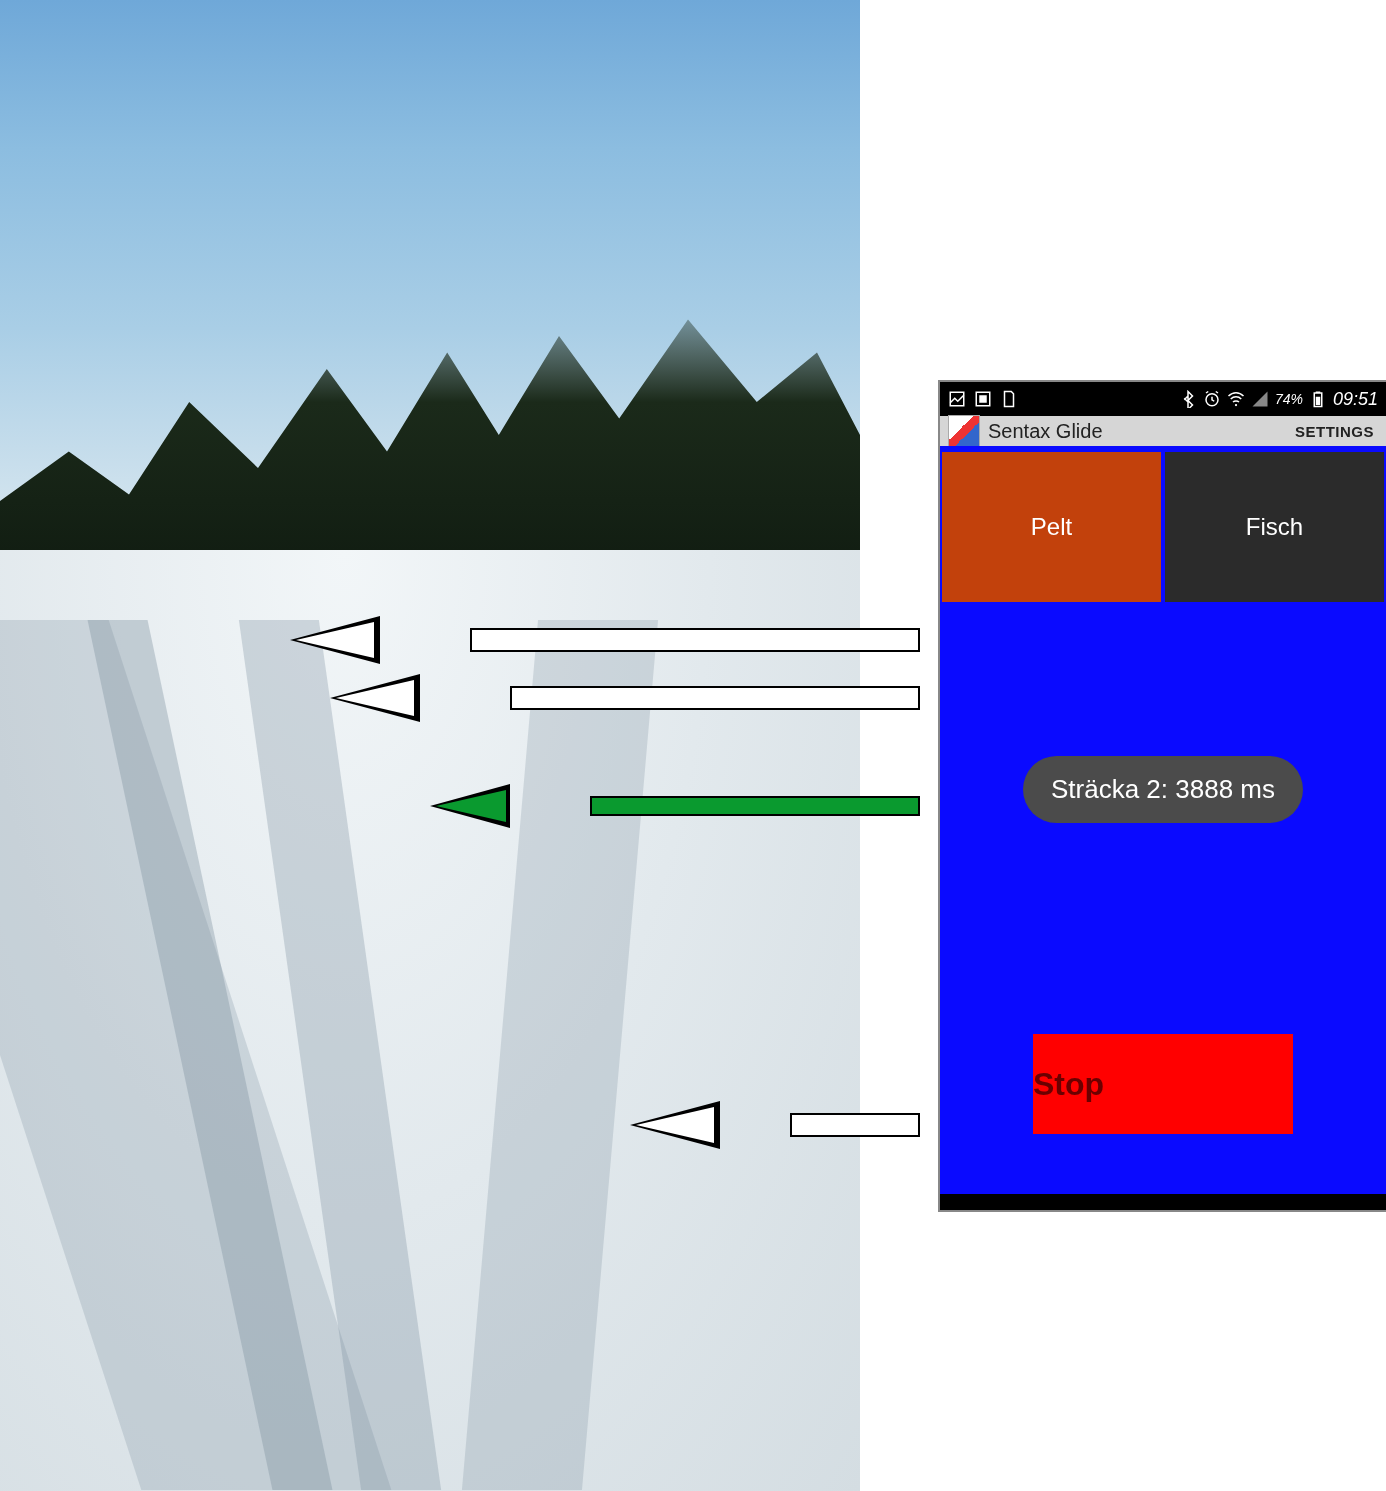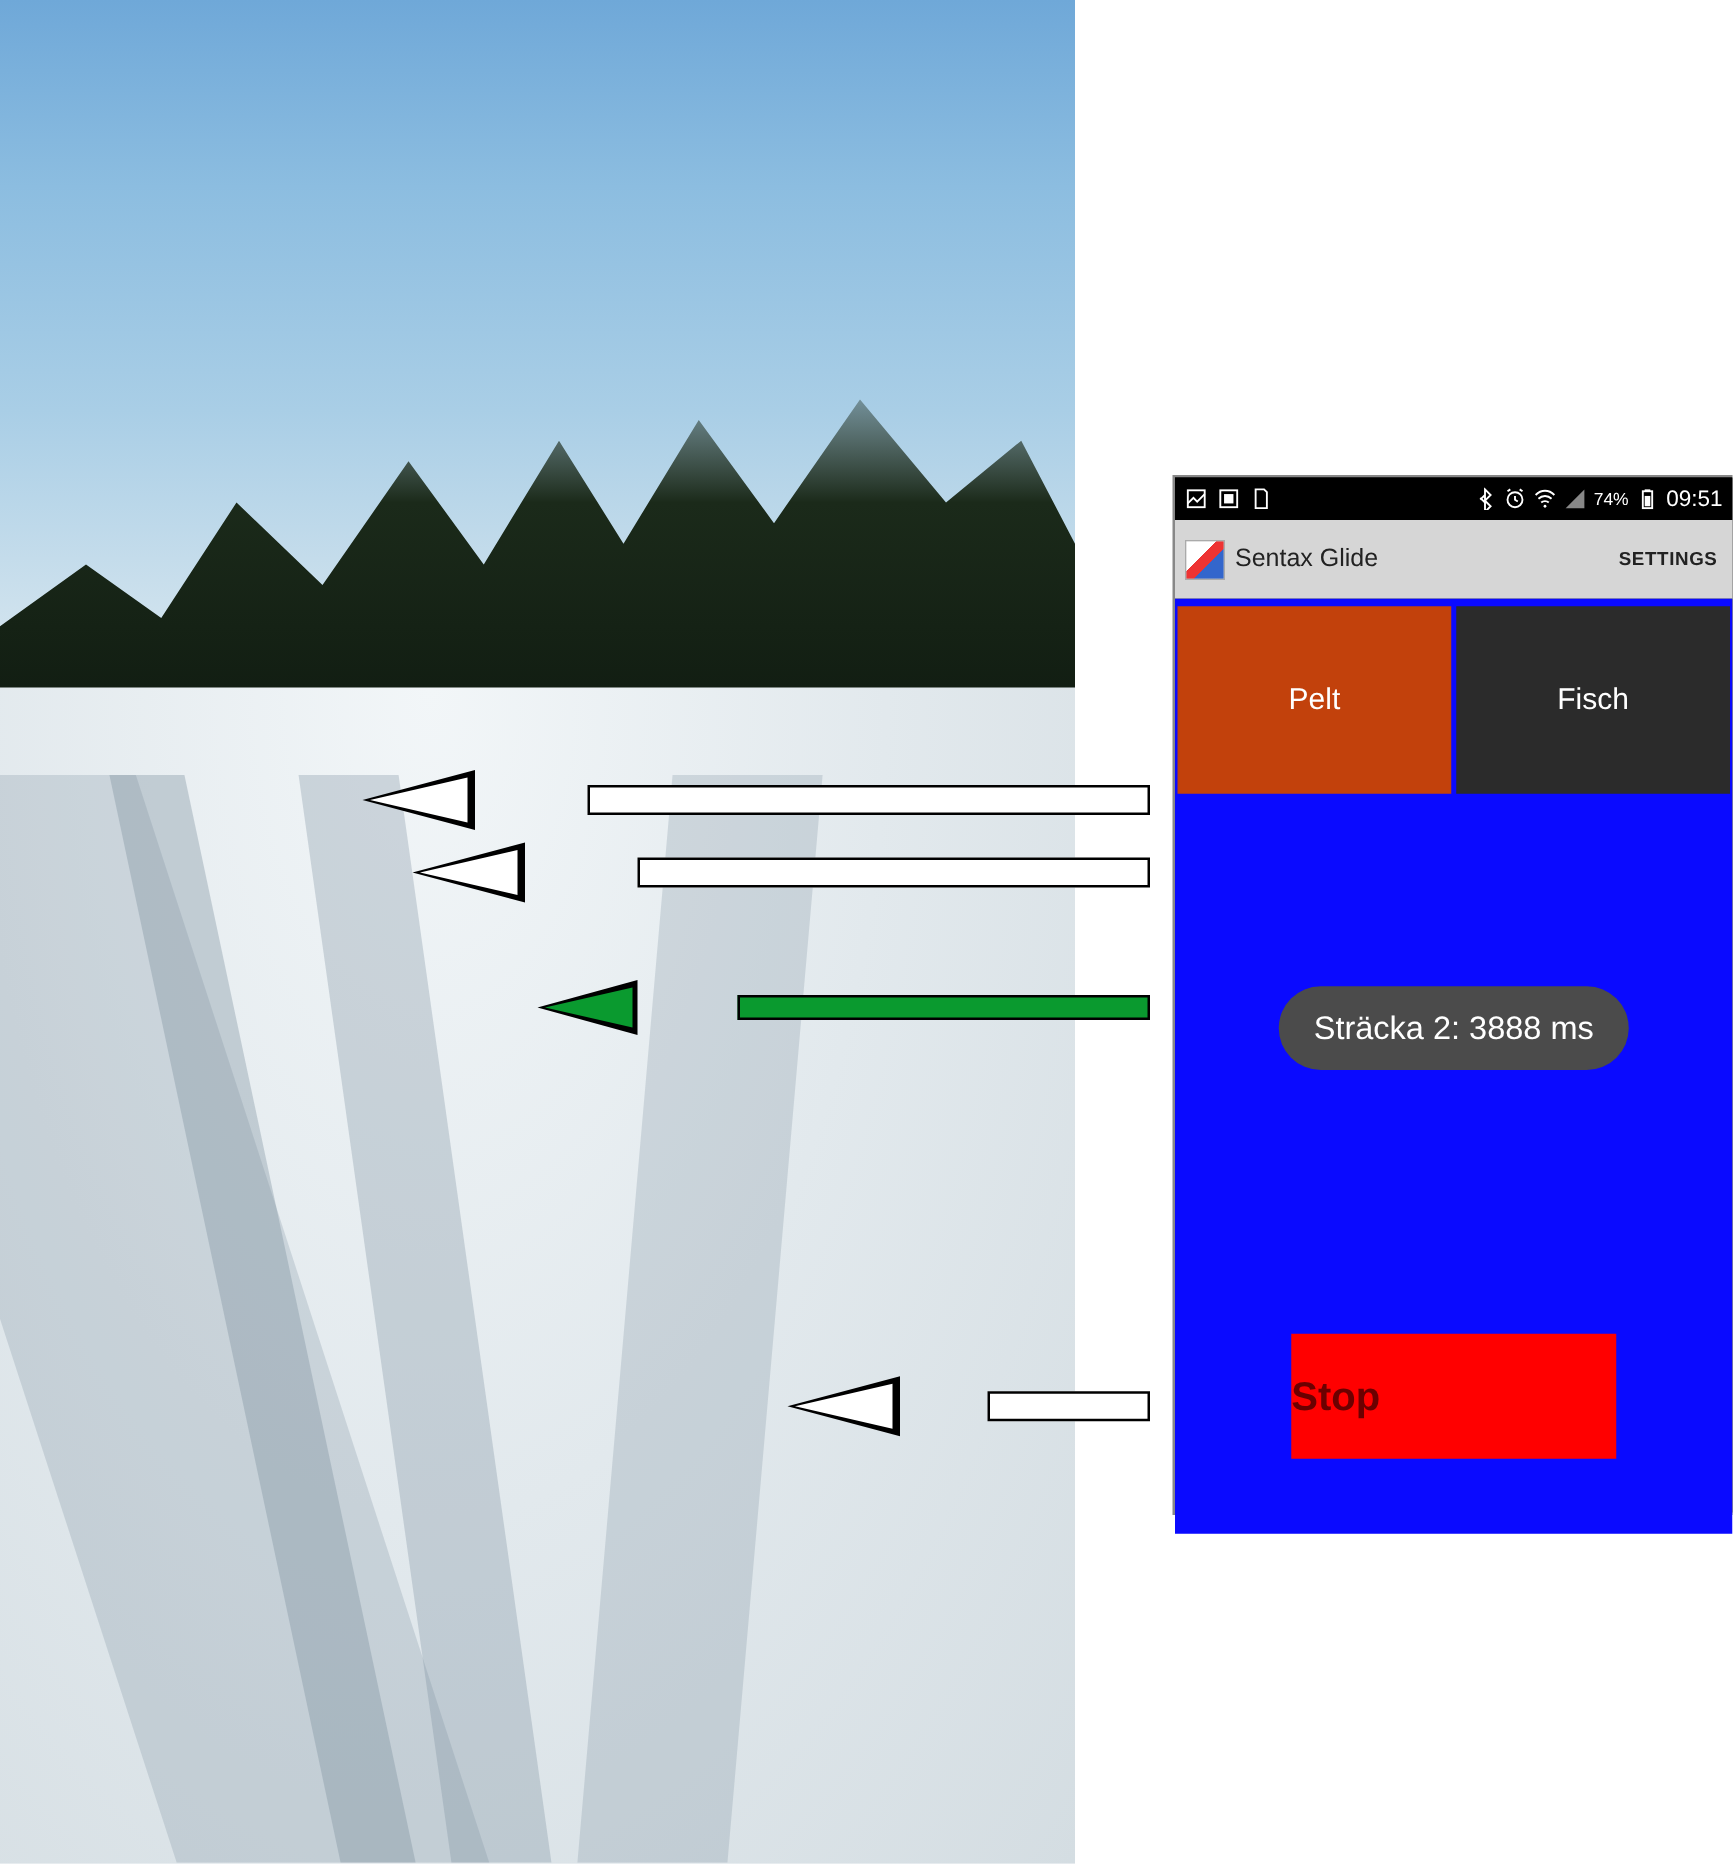--- a/index.html
+++ b/index.html
@@ -115,29 +115,30 @@
   }
   .statusbar {
     height: 34px;
     background: #000;
     color: #fff;
     display: flex;
     align-items: center;
     justify-content: space-between;
     padding: 0 8px;
     font-size: 18px;
+    font-style: italic;
   }
   .status-left { display:flex; gap:8px; align-items:center;}
   .status-right { display:flex; gap:6px; align-items:center;}
   .status-right svg { width:18px; height:18px; fill:#fff; }
   .sig { fill:#888 !important; }
   .batt-text { font-size:14px; }
 
   .appbar {
-    height: 63px;
+    height: 30px;
     background: #d6d6d6;
     display: flex;
     align-items: center;
     padding: 0 8px;
     gap: 8px;
   }
   .appicon {
     width: 32px; height: 32px;
     background: linear-gradient(135deg,#fff 40%,#e33 40%,#e33 60%,#36c 60%);
     border:1px solid #aaa;

